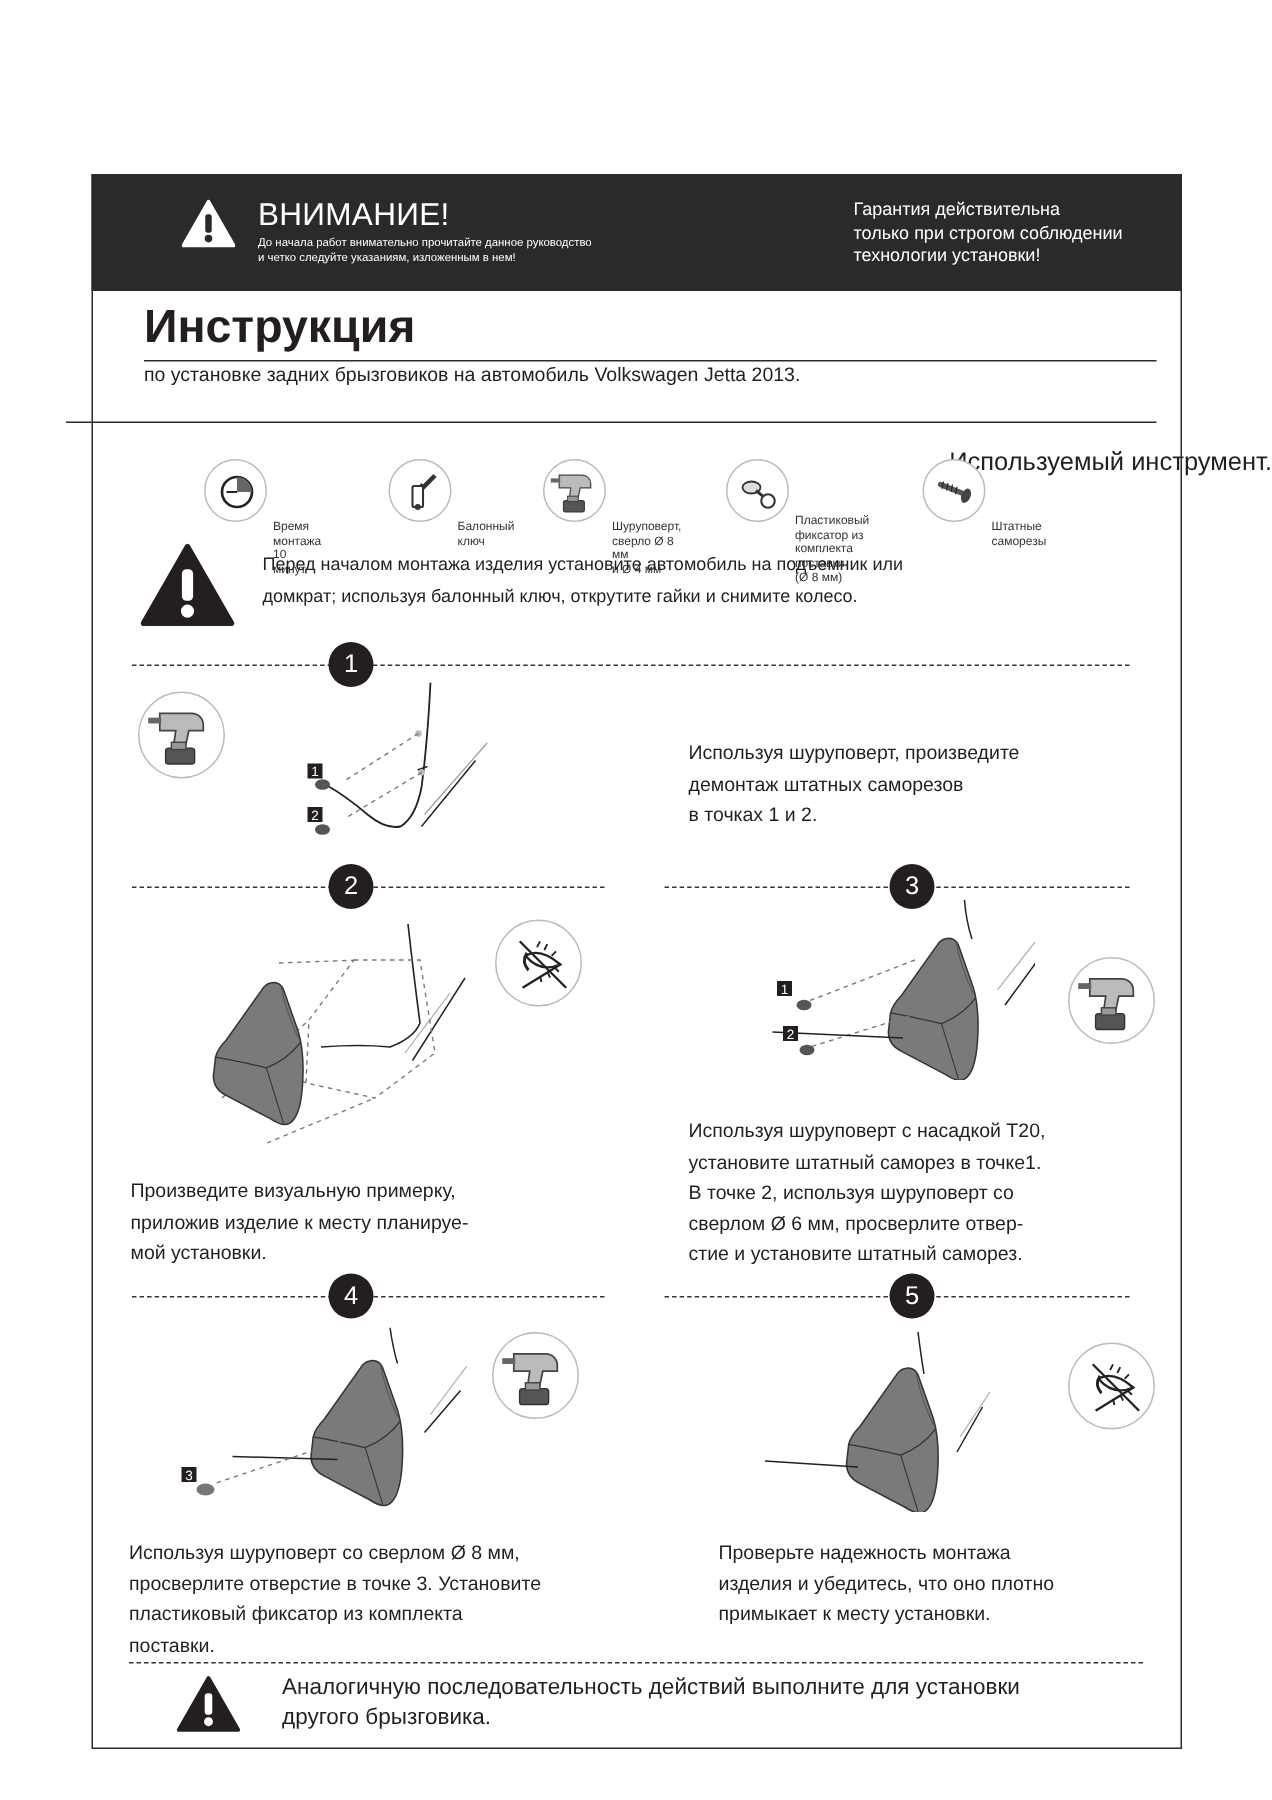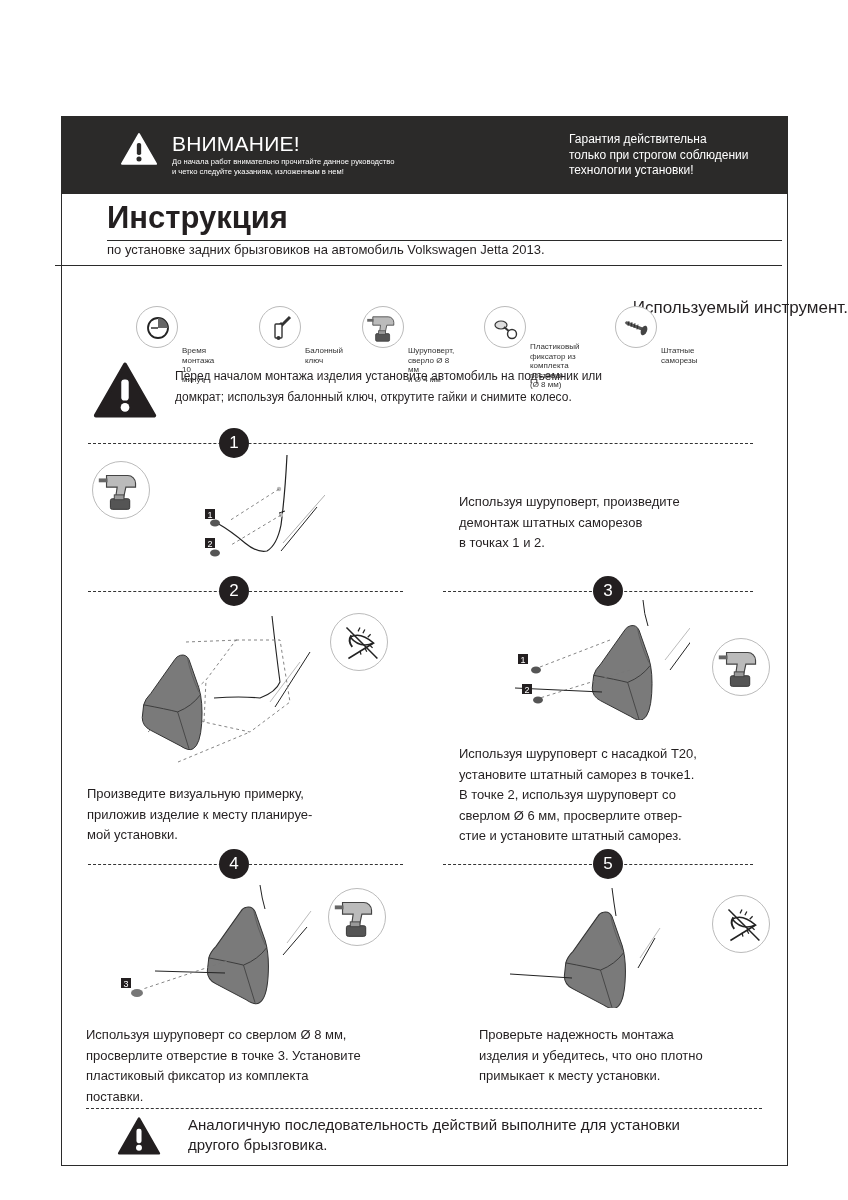--- a/index.html
+++ b/index.html
@@ -7,21 +7,21 @@
   body { position: relative; font-family: "Liberation Sans", "DejaVu Sans", sans-serif; color: #231f20; }
 
   .frame { position: absolute; left: 61px; top: 116px; width: 727px; height: 1050px; border: 1.5px solid #2b2b2b; }
 
   .banner { position: absolute; left: 61px; top: 116px; width: 727px; height: 78px; background: #2b2a29; color: #fff; }
   .banner .warn { position: absolute; left: 60px; top: 16px; width: 36px; height: 34px; }
   .banner .title { position: absolute; left: 111px; top: 16px; font-size: 21px; font-weight: normal; letter-spacing: 0.2px; }
   .banner .sub { position: absolute; left: 111px; top: 41px; font-size: 7.6px; line-height: 10px; white-space: pre-line; }
   .banner .guarantee { position: absolute; left: 508px; top: 16px; font-size: 12px; line-height: 15.5px; white-space: pre-line; }
 
-  .head { position: absolute; left: 55px; top: 194px; width: 727px; height: 72px; border-bottom: 1.5px solid #2b2b2b; }
+  .head { position: absolute; left: 44px; top: 194px; width: 727px; height: 88px; border-bottom: 1.5px solid #2b2b2b; }
   .head .h1 { position: absolute; left: 52px; top: 6px; font-size: 31px; font-weight: bold; }
   .head .rule { position: absolute; left: 52px; top: 46px; width: 675px; height: 1px; background: #2b2b2b; }
   .head .sub { position: absolute; left: 52px; top: 48px; font-size: 13px; }
 
   .tools-title { position: absolute; left: 0; width: 848px; top: 298px; text-align: right; font-size: 17px; }
   .tool { position: absolute; top: 306px; height: 46px; }
   .tool .circ { position: absolute; left: 0; top: 0; width: 42px; height: 42px; border: 1px solid #bbb; border-radius: 50%; background: #fff; }
   .tool .circ svg { width: 42px; height: 42px; }
   .tool .lbl { position: absolute; left: 46px; top: 8px; font-size: 8px; line-height: 9.5px; white-space: pre-line; color: #333; margin-top: 32px; }
 

